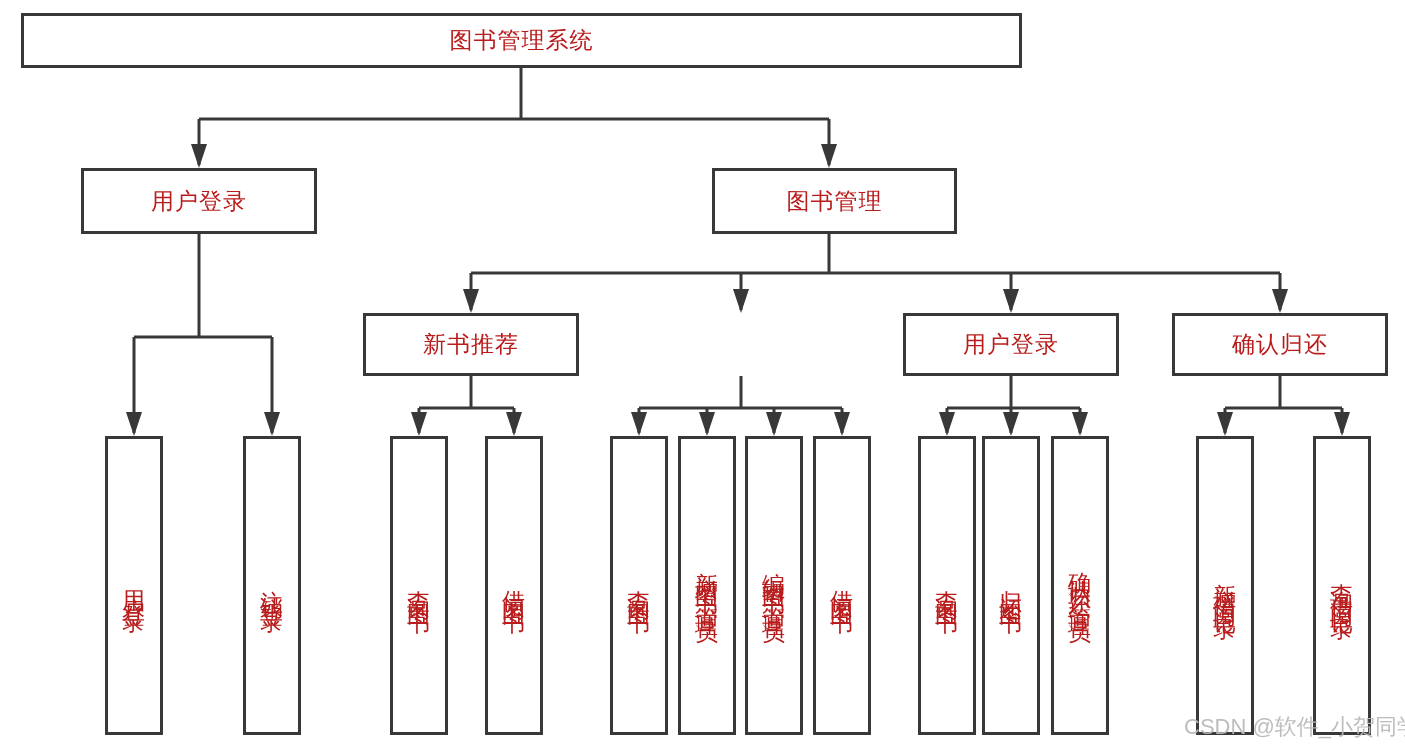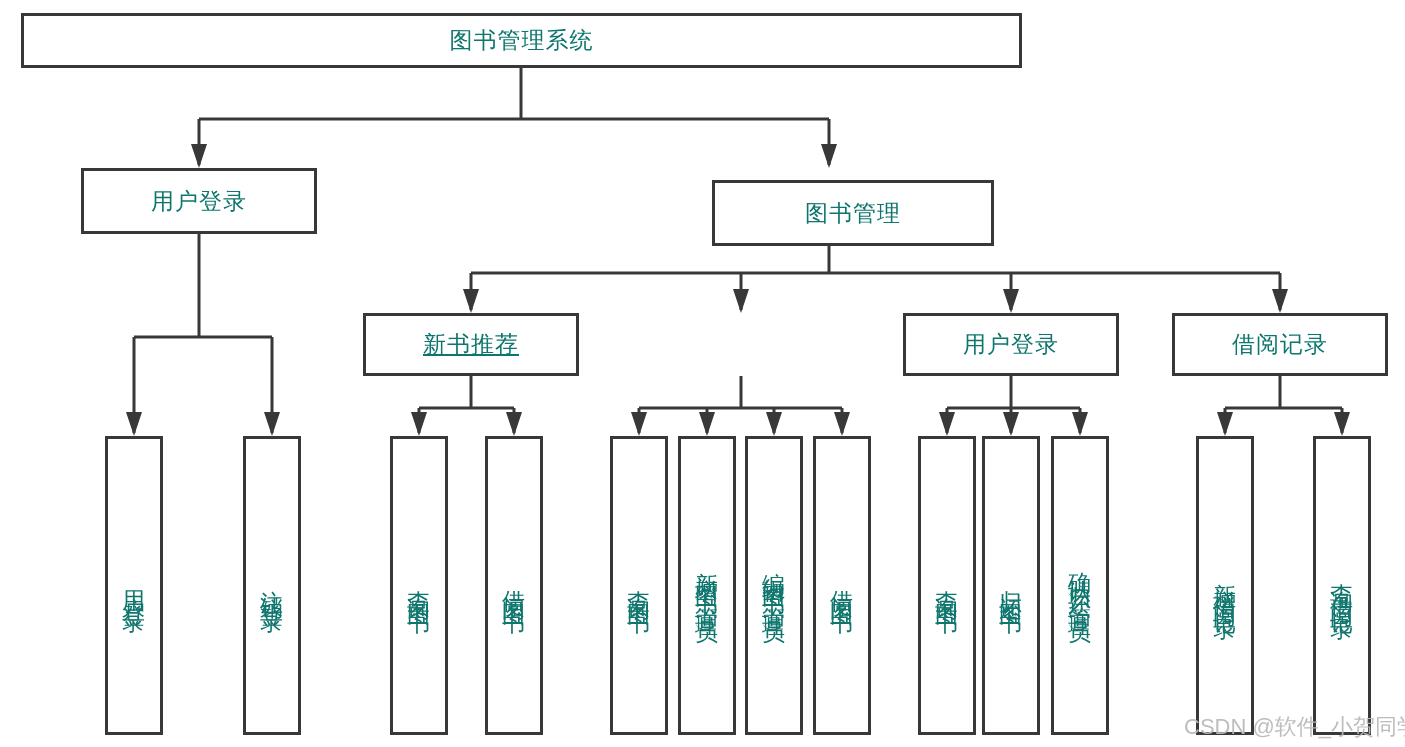--- a/index.html
+++ b/index.html
@@ -17,37 +17,37 @@
     width: 1405px; height: 747px;
   }
   .box {
     position: absolute;
     box-sizing: border-box;
     border: 3px solid #383838;
     background: #ffffff;
     display: flex;
     align-items: center;
     justify-content: center;
-    color: #0f766e;
+    color: #b91c1c;
   }
   .hbox { font-size: 23px; letter-spacing: 1px; }
   .vbox { font-size: 23px; }
   .vbox .vlabel {
     writing-mode: vertical-rl;
     text-orientation: mixed;
     letter-spacing: 7px;
     line-height: 50px;
     max-height: 288px;
   }
   
   .root  { left: 21px;  top: 13px;  width: 1001px; height: 55px; }
   .l2a   { left: 81px;  top: 168px; width: 236px;  height: 66px; }
-  .l2b   { left: 712px; top: 180px; width: 282px;  height: 66px; }
+  .l2b   { left: 712px; top: 168px; width: 245px;  height: 66px; }
   .l3    { top: 313px; width: 216px; height: 63px; }
-  .l3a { left: 363px; text-decoration: underline; }  .l3b { left: 633px; }
+  .l3a { left: 363px; }  .l3b { left: 633px; }
   .l3c { left: 903px; }  .l3d { left: 1172px; }
   .leaf  { top: 436px; width: 58px; height: 299px; }
   .f01 { left: 105px; }  .f02 { left: 243px; }
   .f03 { left: 390px; }  .f04 { left: 485px; }
   .f05 { left: 610px; }  .f06 { left: 678px; }
   .f07 { left: 745px; }  .f08 { left: 813px; }
   .f09 { left: 918px; }  .f10 { left: 982px; }
   .f11 { left: 1051px; } .f12 { left: 1196px; }
   .f13 { left: 1313px; }
   #watermark {
@@ -107,21 +107,21 @@
     <span>图书管理</span>
   </div>
 
   <div class="box hbox l3 l3a">
     <span>新书推荐</span>
   </div>
   <div class="box hbox l3 l3c">
     <span>用户登录</span>
   </div>
   <div class="box hbox l3 l3d">
-    <span>借阅记录</span>
+    <span>确认归还</span>
   </div>
 
   <div class="box vbox leaf f01">
     <span class="vlabel">用户登录</span>
   </div>
   <div class="box vbox leaf f02">
     <span class="vlabel">注销登录</span>
   </div>
   <div class="box vbox leaf f03">
     <span class="vlabel">查询图书</span>

